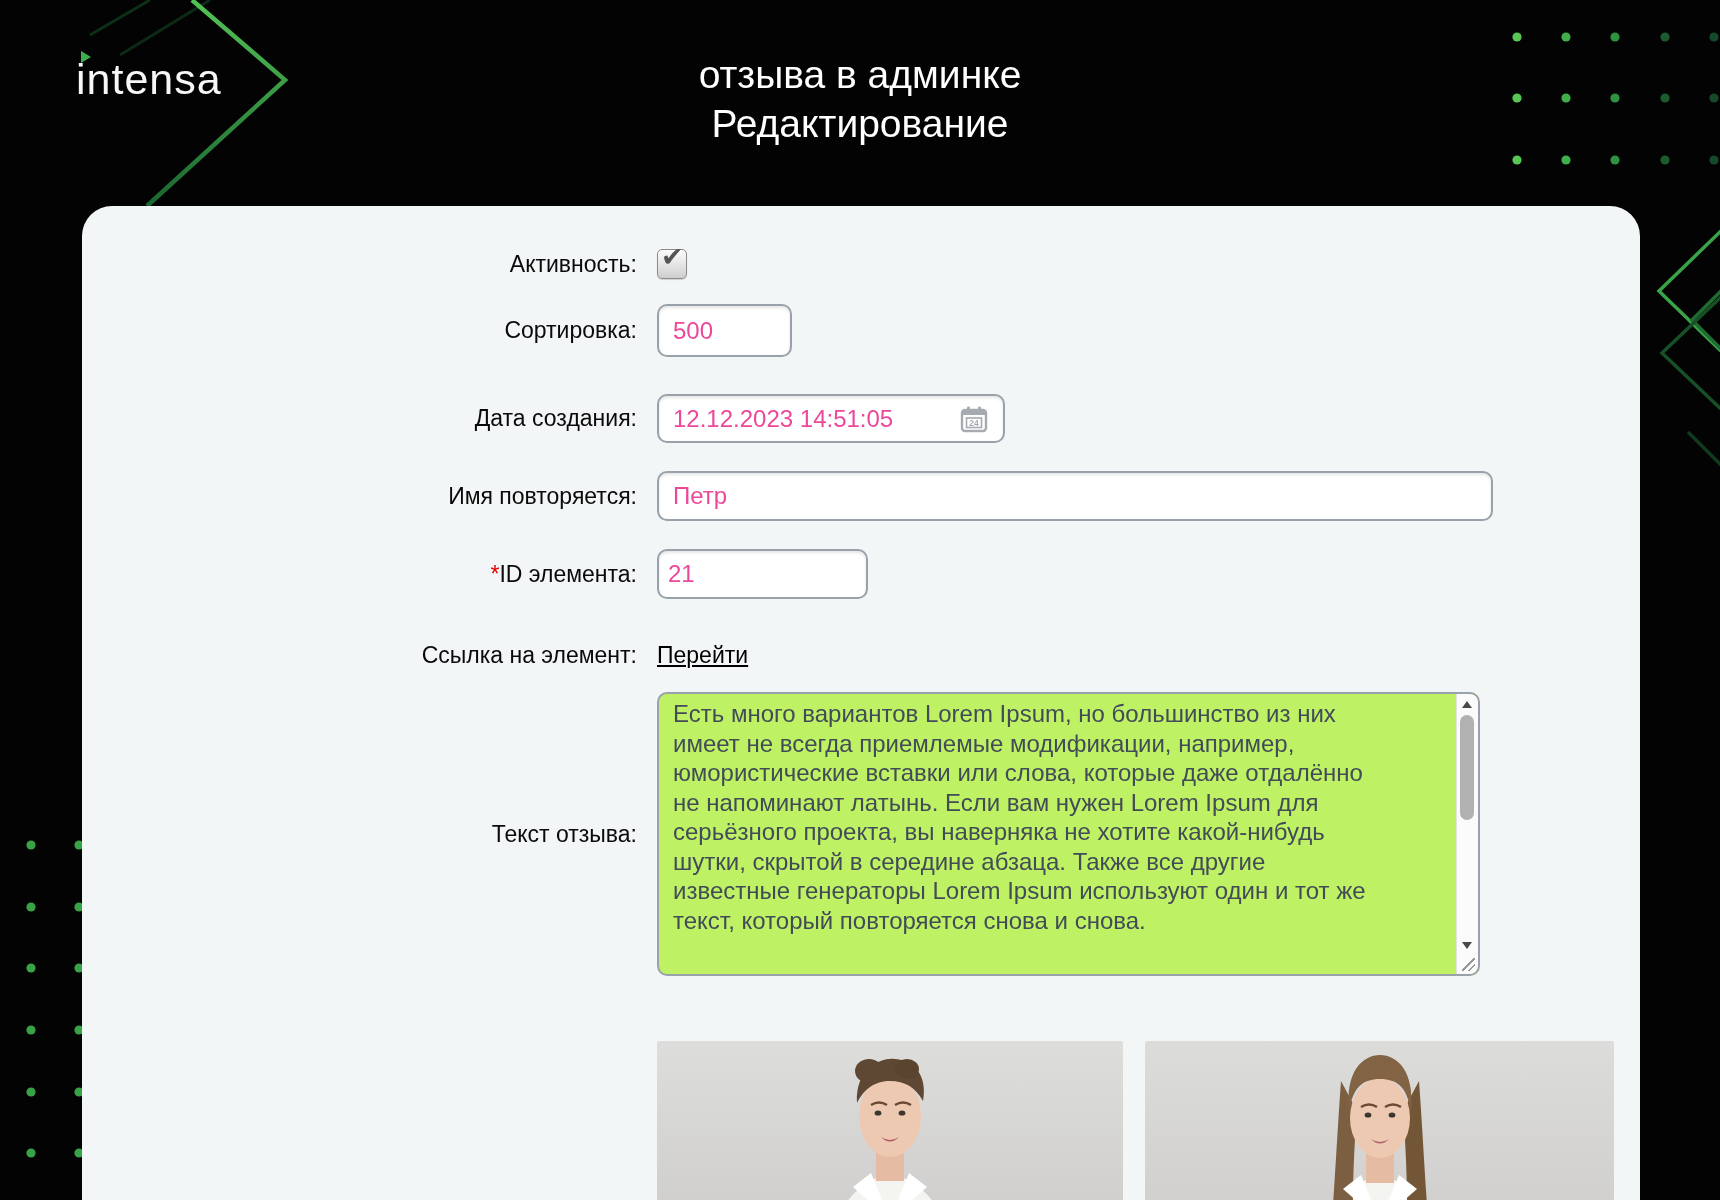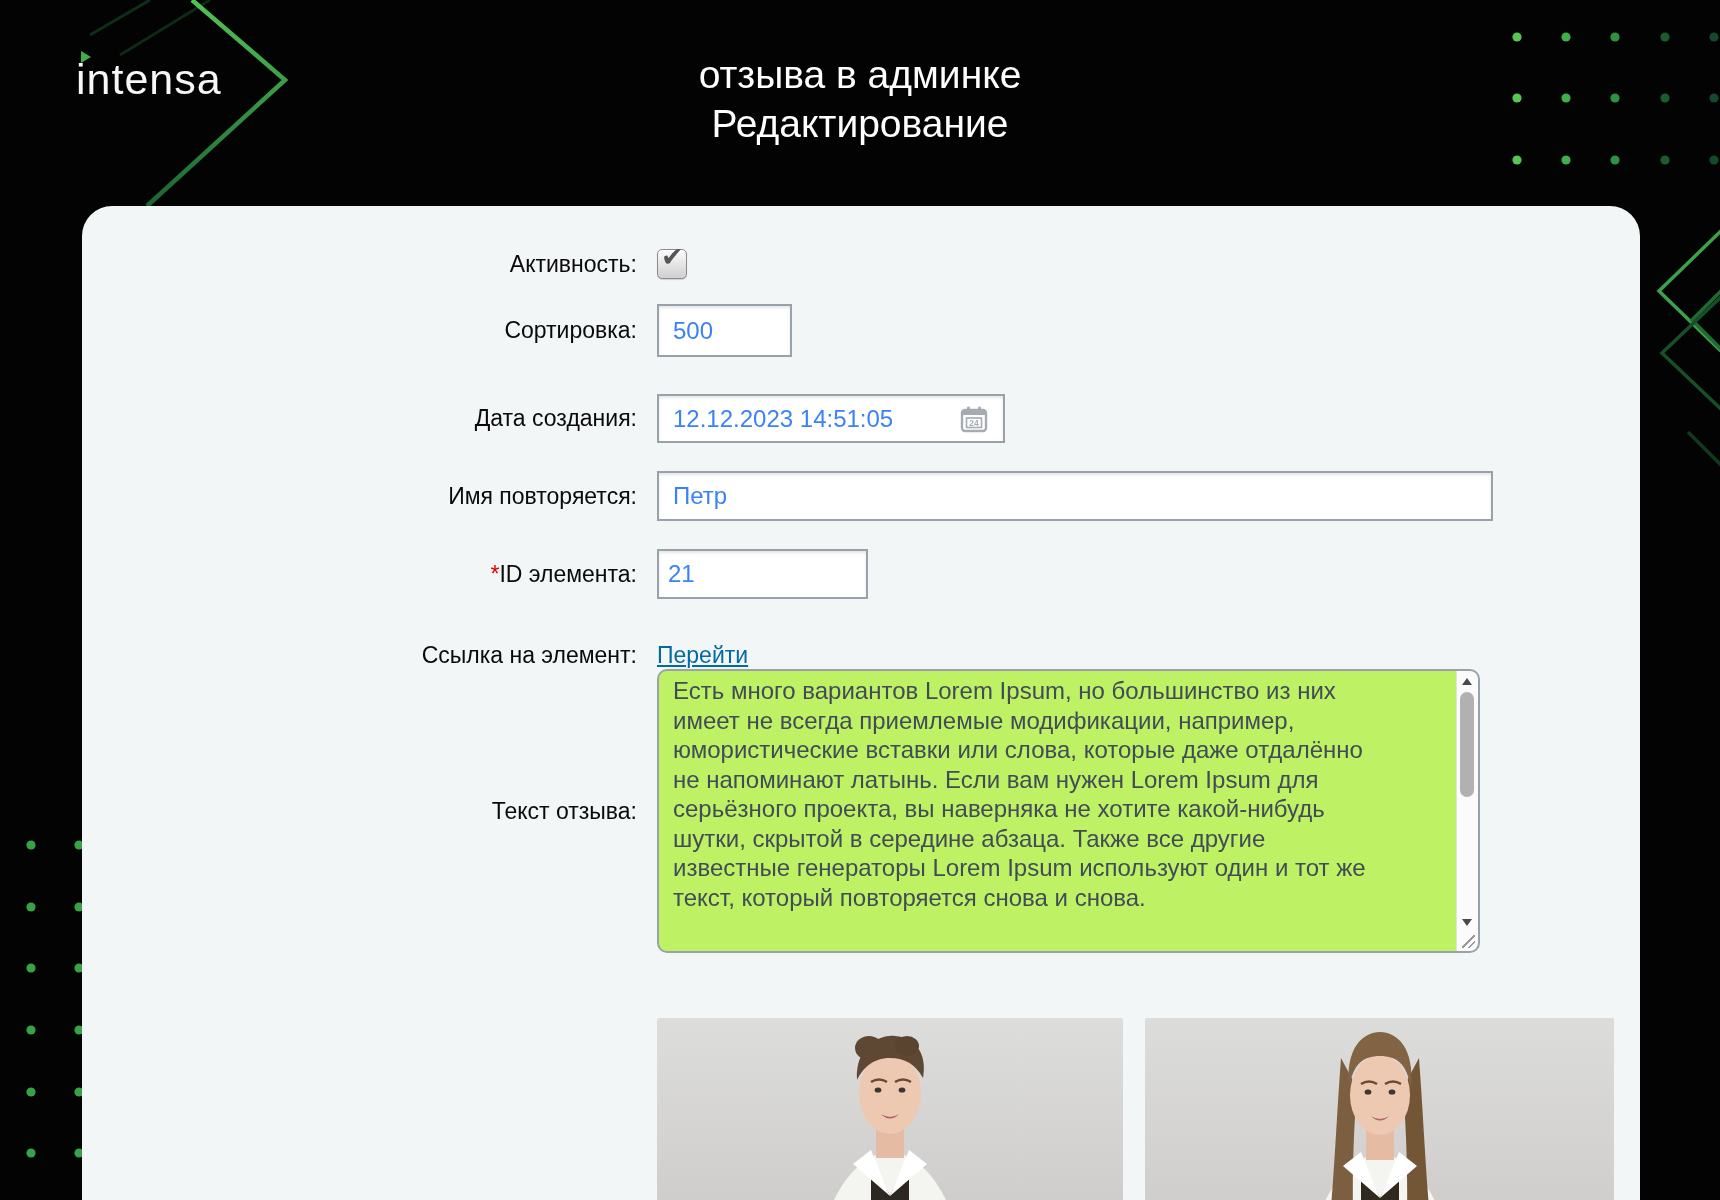--- a/index.html
+++ b/index.html
@@ -30,49 +30,49 @@
     box-sizing:border-box;padding-top:44px;
   }
   .row{display:flex;align-items:center;}
   .row .lbl{
     width:555px;flex:0 0 555px;margin-right:20px;text-align:right;
     font-size:23px;color:#0a0a0a;
   }
   .req{color:#e00000;}
   input.fld{
     box-sizing:border-box;height:50px;background:#ffffff;
-    border:2px solid #99a2aa;border-radius:0;
+    border:2px solid #99a2aa;border-radius:10px;
     box-shadow:inset 0 2px 3px rgba(0,0,0,0.10);
-    font-family:inherit;font-size:24px;color:#3b82f6;padding:0 14px;outline:none;
+    font-family:inherit;font-size:24px;color:#ec4899;padding:0 14px;outline:none;
   }
   .r-activity{height:28px;margin-bottom:26px;}
   .r-sort{margin-bottom:37px;}   .r-sort input{width:135px;height:53px;}
   .r-date{margin-bottom:28px;}   .r-date input{width:348px;height:49px;padding-right:52px;}
   .r-name{margin-bottom:28px;}   .r-name input{width:836px;}
   .r-id{margin-bottom:42px;}     .r-id input{width:211px;padding-left:9px;}
-  .r-link{height:28px;}
+  .r-link{height:28px;margin-bottom:23px;}
   .r-rating{margin-bottom:33px;} .r-rating input{width:135px;}
   .r-text{align-items:center;margin-bottom:65px;}
   .r-photos{align-items:flex-start;}
   
   .checkbox{
     position:relative;width:28px;height:28px;border-radius:5px;
     border:1px solid #8b8b8b;
     background:linear-gradient(#fdfdfd 0%,#e8e8e8 45%,#cfcfcf 100%);
     box-shadow:inset 0 1px 0 #ffffff,0 1px 1px rgba(0,0,0,0.15);
     cursor:pointer;
   }
   .checkbox span{
     position:absolute;left:3px;top:-6px;font-size:27px;color:#565656;line-height:1;
   }
   
   .date-wrap{position:relative;display:inline-block;}
   .cal-icon{position:absolute;right:16px;top:50%;transform:translateY(-50%);cursor:pointer;}
   
-  a.go-link{color:#0369a1;font-size:23px;text-decoration:underline;}
+  a.go-link{color:#000000;font-size:23px;text-decoration:underline;}
   
   .ta{
     position:relative;width:823px;height:284px;box-sizing:border-box;
     background:#bef264;border:2px solid #99a2aa;border-radius:10px;overflow:hidden;
   }
   .ta-text{
     position:absolute;left:14px;top:5px;right:30px;bottom:3px;overflow:hidden;
     white-space:pre;font-size:24px;line-height:29.5px;color:#424b57;
   }
   .ta-scroll{

